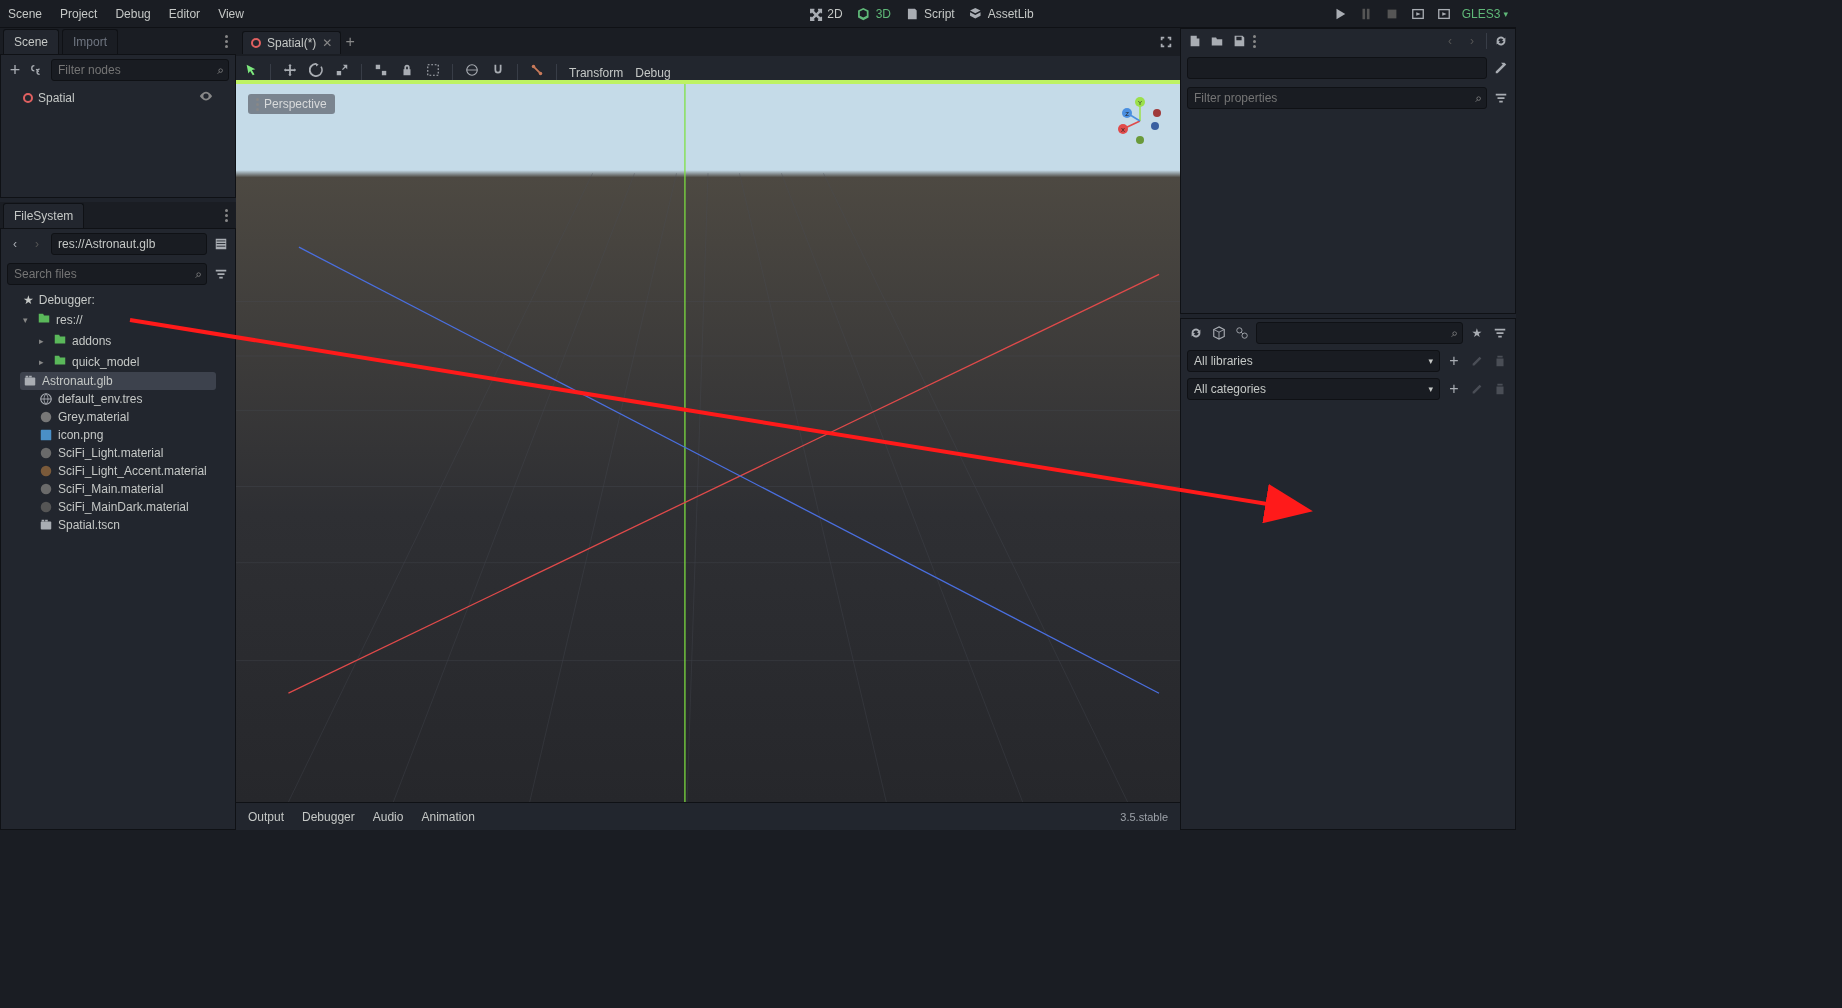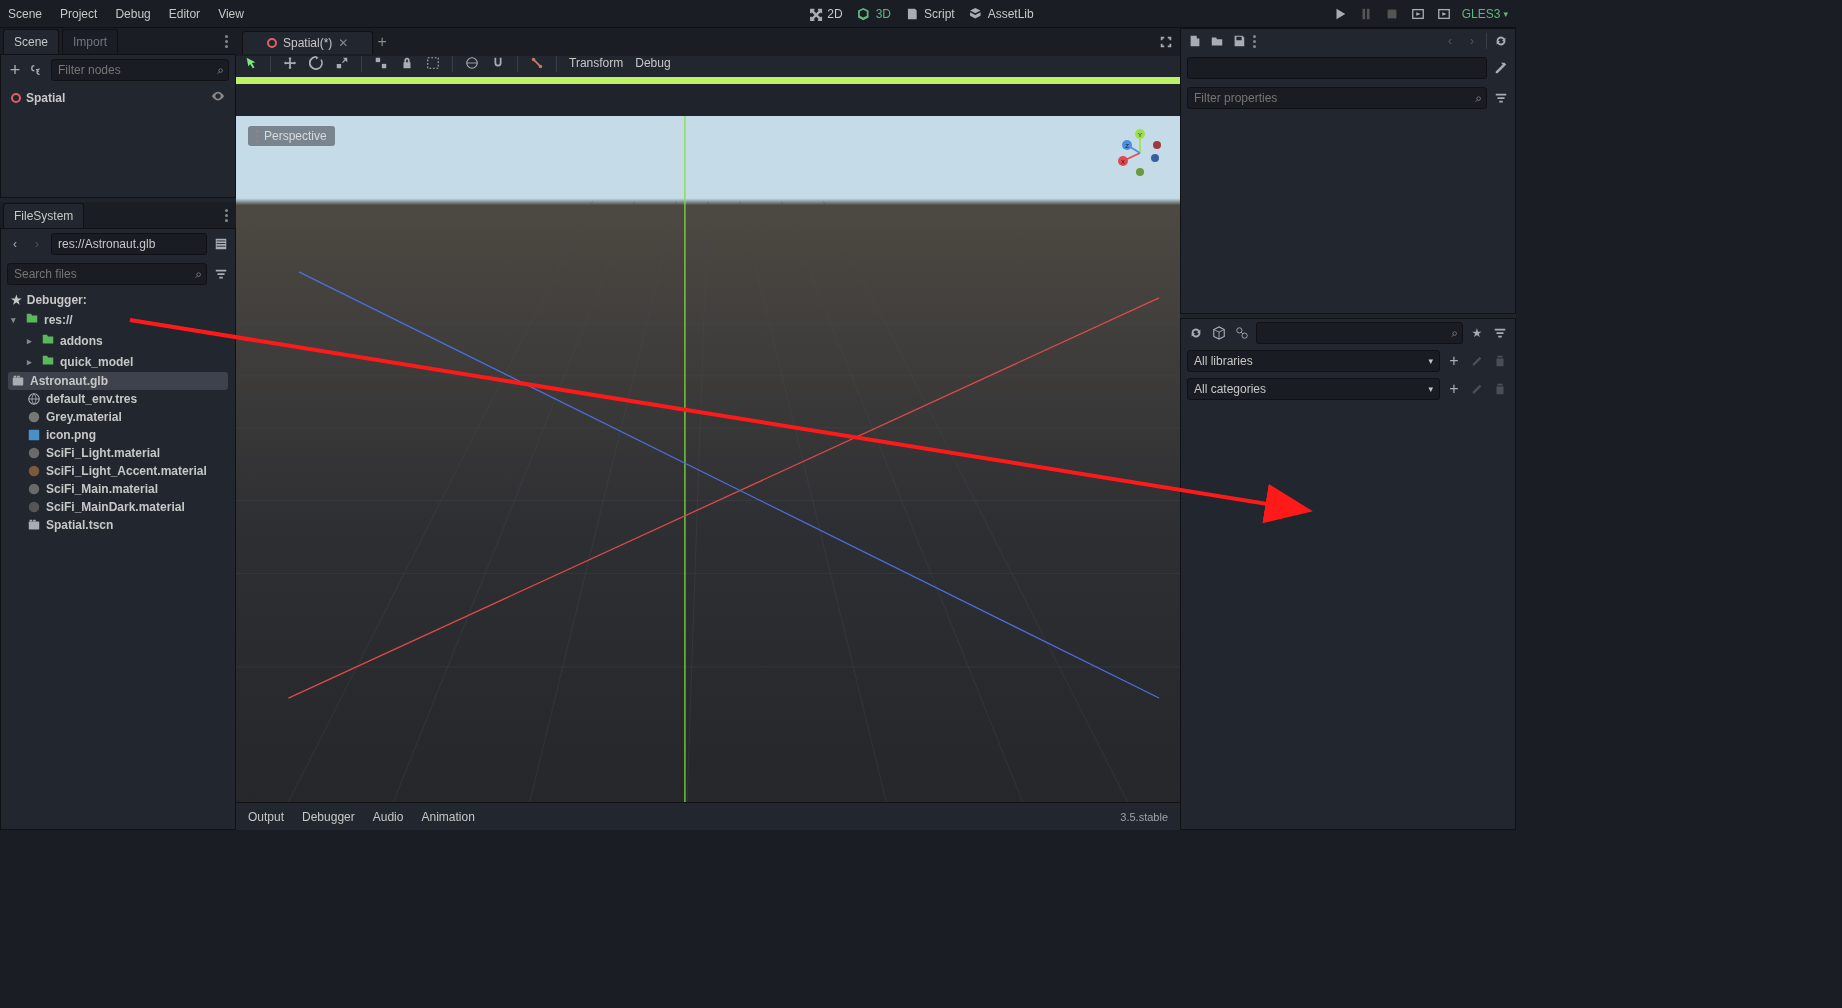--- a/index.html
+++ b/index.html
@@ -68,48 +68,47 @@
   border: 1px solid #0f1115;
   border-radius: 3px;
   color: #c5c8c6;
   padding: 3px 22px 3px 6px;
   font-size: 12px;
   width: 100%;
 }
 .input-wrap { position: relative; flex: 1; }
 .input-wrap .search-icon { position: absolute; right: 5px; top: 4px; color: #888; }
 
-.tree { padding: 2px 4px; overflow: auto; font-weight: bold; }
+.tree { padding: 2px 16px; overflow: auto; }
 .tree-row {
   display: flex; align-items: center; padding: 2px 6px; gap: 5px; cursor: pointer;
 }
 .tree-row.selected { background: #3d424d; border-radius: 3px; margin: 0 3px; padding: 2px 3px; }
 .indent1 { padding-left: 22px; }
 .chev { color: #888; font-size: 9px; width: 9px; display: inline-block; }
 .file-icon { width: 14px; height: 14px; display: inline-flex; align-items: center; justify-content: center; color: #a9adb3; }
 
 .scene-tabs { display: flex; align-items: center; background: #1a1d23; height: 28px; padding: 0 6px; gap: 4px; }
 .scene-tab {
   display: flex; align-items: center; gap: 6px;
-  background: #22262e; padding: 4px 24px; border-radius: 3px 3px 0 0;
+  background: #22262e; padding: 4px 8px; border-radius: 3px 3px 0 0;
   border: 1px solid #0f1115; border-bottom: none;
 }
 
 .viewport-toolbar {
-  display: flex; align-items: flex-start; background: #22262e;
+  display: flex; align-items: flex-end; background: #22262e;
   height: 28px; padding: 0 8px; gap: 12px;
-  border-bottom: 7px solid #bef264;
+  border-bottom: 4px solid #bef264;
 }
 .vt-icon { color: #a9adb3; cursor: pointer; }
 .vt-sep { width: 1px; height: 16px; background: #383d47; }
 
 .viewport {
   flex: 1; position: relative; overflow: hidden;
   background: linear-gradient(to bottom, #c5dbe8 0%, #c5dbe8 12%, #4d4942 13%, #2e2f33 60%, #26272b 100%);
-  margin-top: 32px;
 }
 .grid-svg { position: absolute; inset: 0; width: 100%; height: 100%; }
 .perspective-badge {
   position: absolute; top: 10px; left: 12px;
   background: rgba(90,95,105,0.7); padding: 3px 8px; border-radius: 3px;
   display: flex; align-items: center; gap: 5px;
   color: #d8dadb;
 }
 .gizmo {
   position: absolute; top: 12px; right: 15px; width: 50px; height: 50px;

